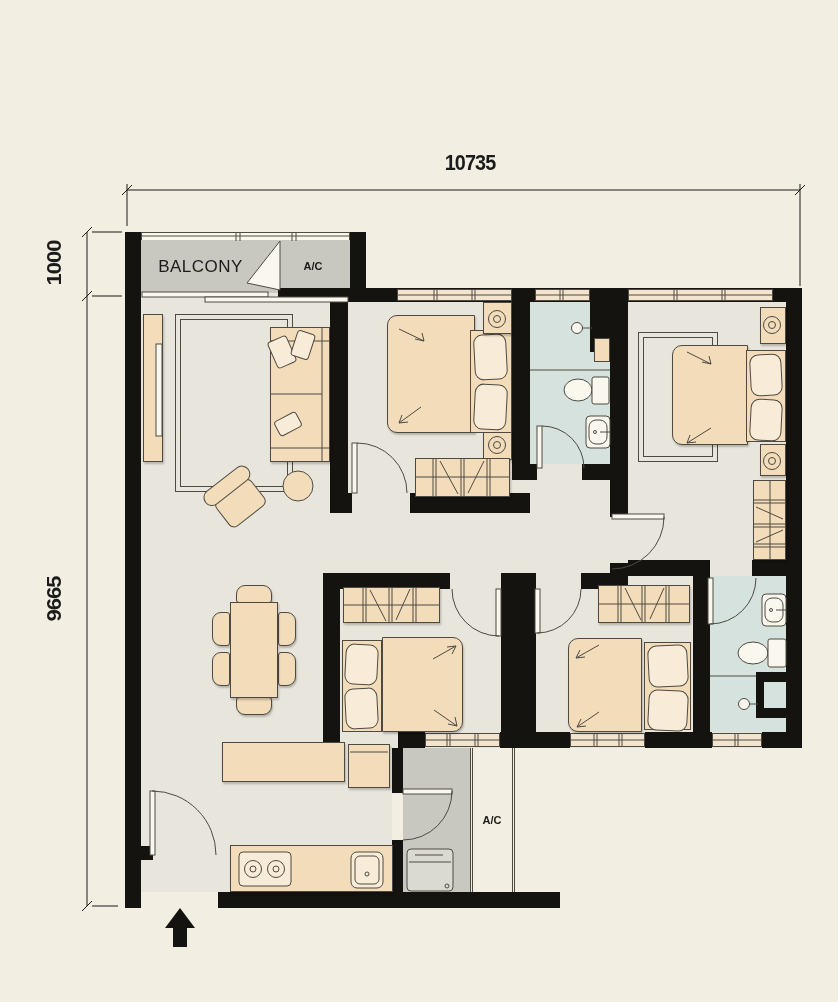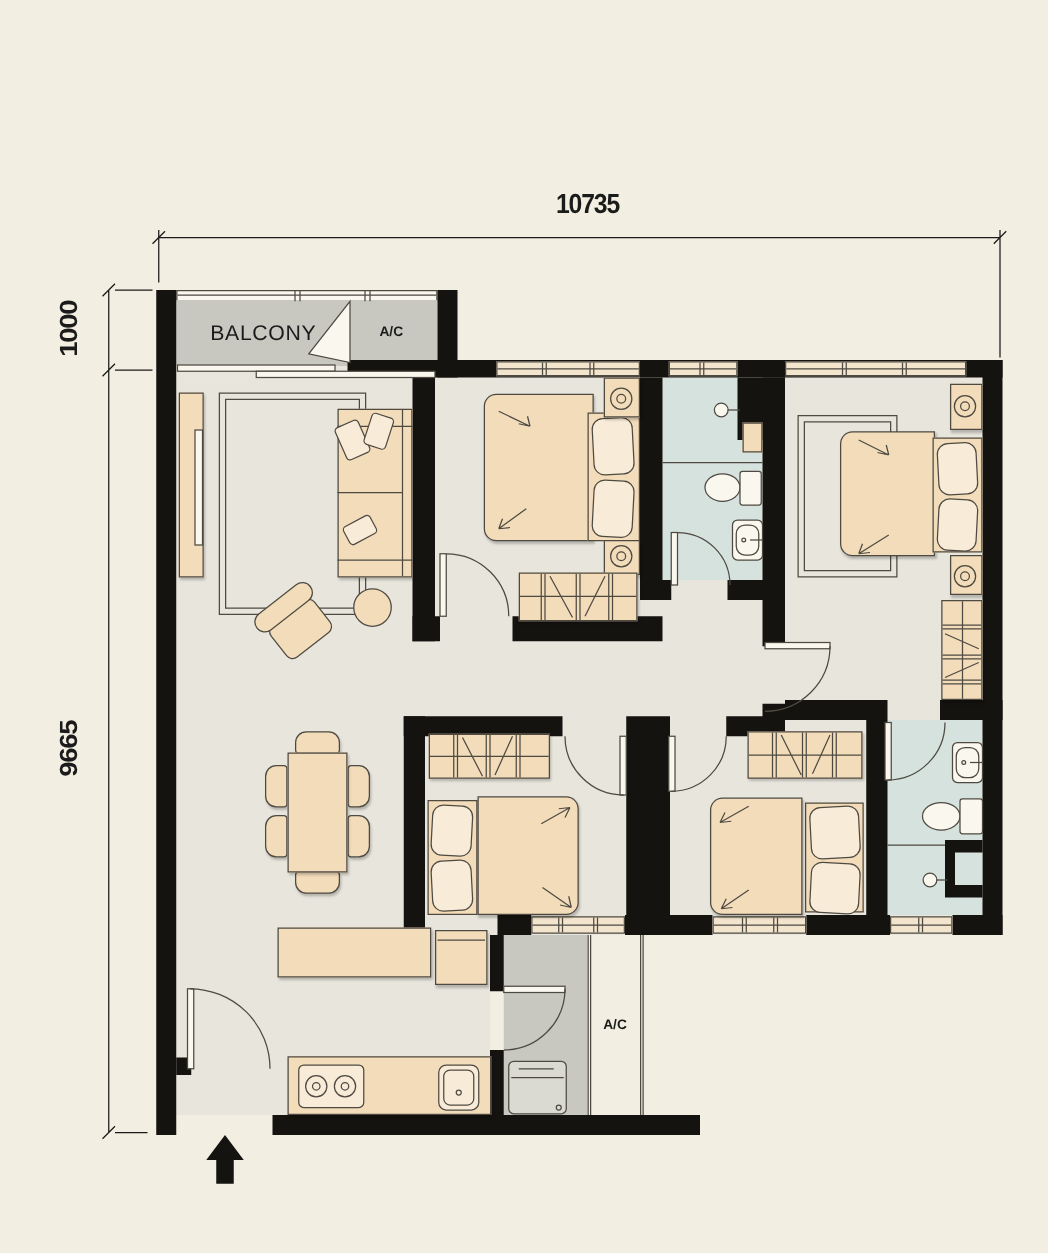--- a/index.html
+++ b/index.html
@@ -276,16 +276,16 @@
         <path d="M599,712L577,727 M577,727L586,726 M577,727L581,719"></path>
       </g>
 
       <polygon points="180,908 165,928 173,928 173,947 187,947 187,928 195,928" style="fill:var(--wall);stroke:none"></polygon>
     </g>
   </svg>
 
   <div class="lbl dim" style="left:395px;top:150px;width:150px;text-align:center;">10735</div>
   <div class="lbl vdim" style="left:25px;top:250px;width:60px;height:26px;line-height:26px;">1000</div>
   <div class="lbl vdim" style="left:25px;top:586px;width:60px;height:26px;line-height:26px;">9665</div>
-  <div class="lbl" style="left:148px;top:257px;width:105px;font-size:17px;letter-spacing:.5px;text-align:right;">BALCONY</div>
+  <div class="lbl" style="left:148px;top:257px;width:105px;font-size:17px;letter-spacing:.5px;text-align:center;">BALCONY</div>
   <div class="lbl" style="left:296px;top:260px;width:34px;font-size:11px;font-weight:bold;text-align:center;">A/C</div>
   <div class="lbl" style="left:478px;top:814px;width:28px;font-size:11px;font-weight:bold;text-align:center;">A/C</div>
 </div>
 
 </body></html>

